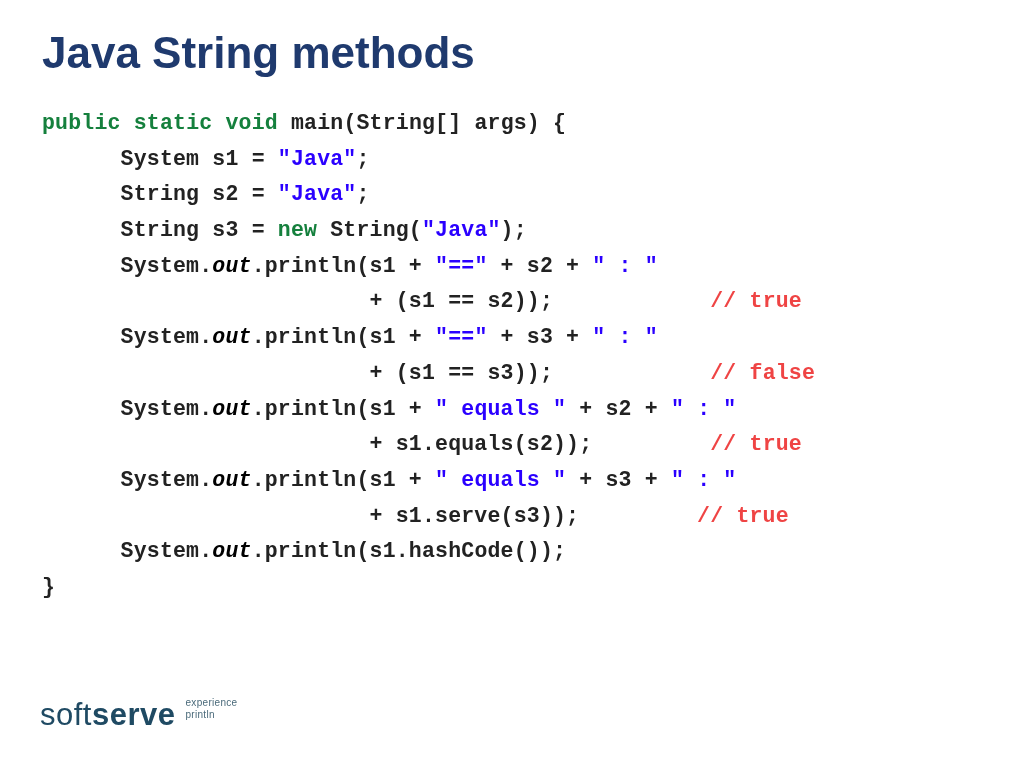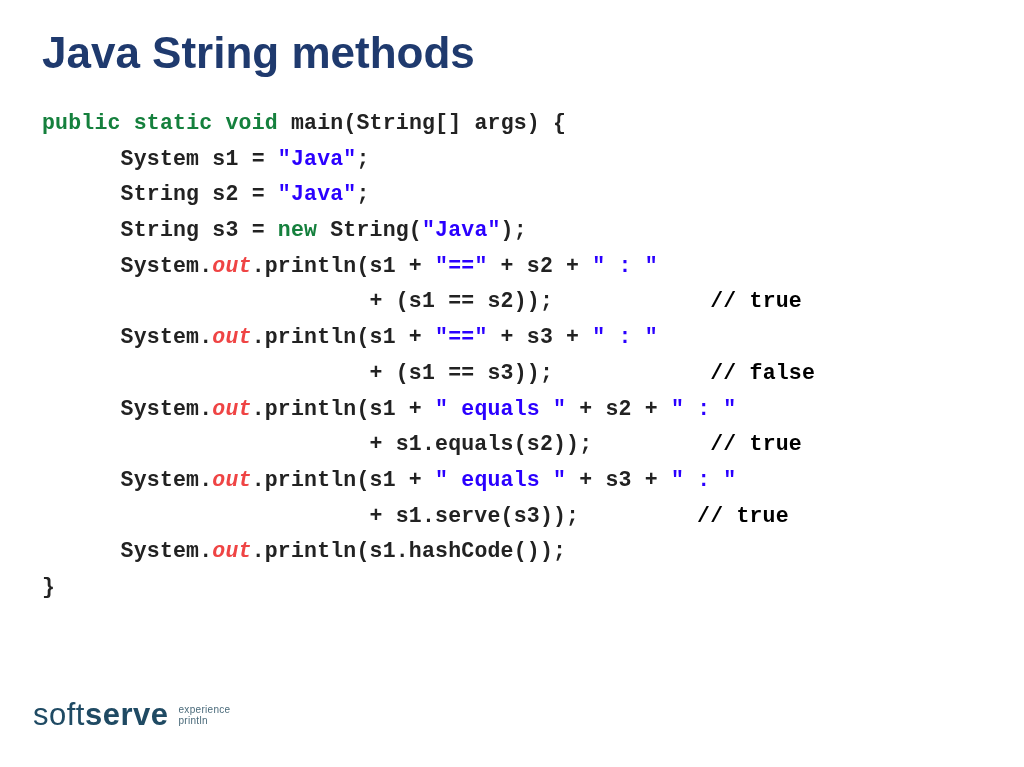--- a/index.html
+++ b/index.html
@@ -25,28 +25,27 @@
     font-family: "Courier New", Courier, monospace;
     font-size: 21.5px;
     line-height: 1.66;
     color: #222222;
     white-space: pre;
     font-weight: bold;
     letter-spacing: 0.2px;
   }
   .kw   { color: #15803d; font-weight: bold; }
   .str  { color: #2a00ff; }                      
-  .fld  { color: #ef4444; font-style: italic; }  
-  .cmt  { color: #000000; }                      
+  .fld  { color: #000000; font-style: italic; }  
+  .cmt  { color: #ef4444; }                      
   .logo {
     position: absolute;
-    left: 33px;
+    left: 40px;
     bottom: 34px;
     display: flex;
-    align-items: center;
     gap: 10px;
   }
   .logo-main {
     font-family: Verdana, Geneva, sans-serif;
     font-size: 31px;
     letter-spacing: 0.5px;
     color: #1f4a63;
   }
   .logo-main .soft { font-weight: 300; color: #1f4a63; }
   .logo-main .serve { font-weight: 700; color: #1f4a63; }

